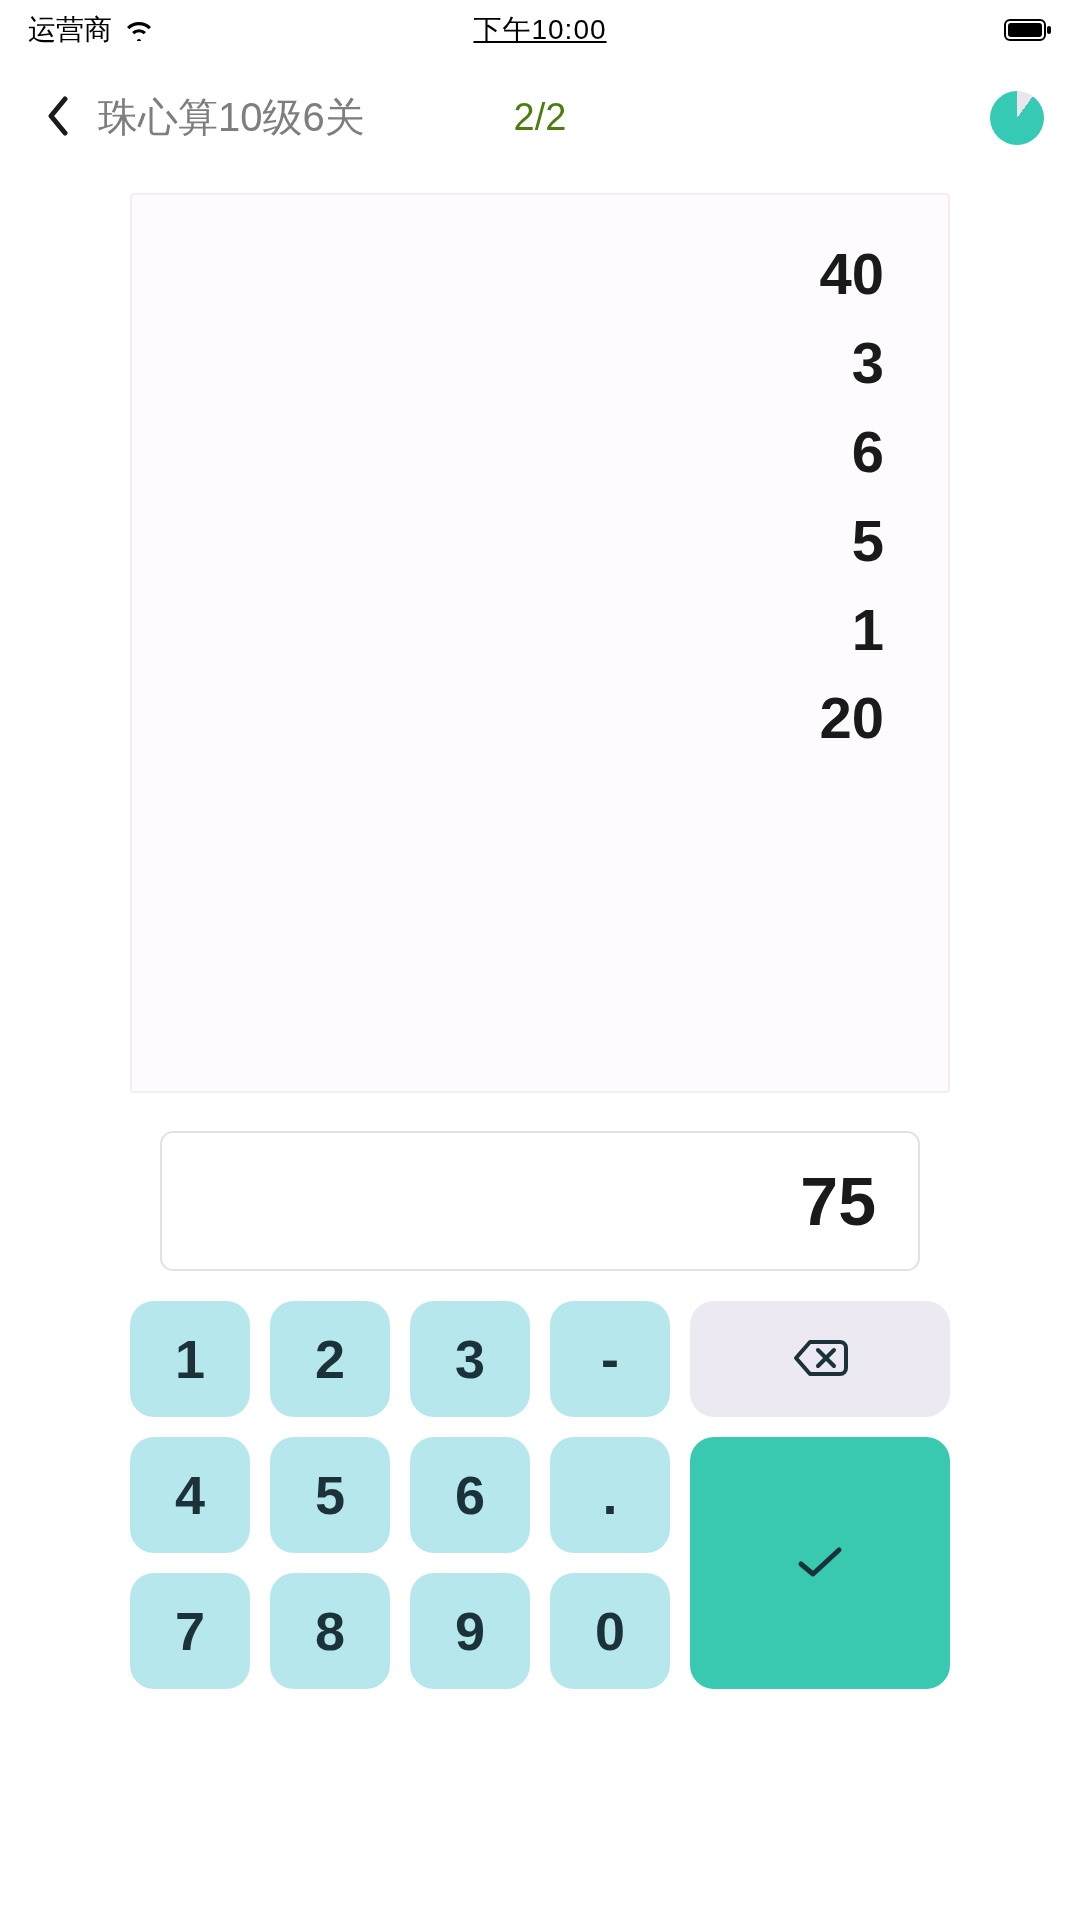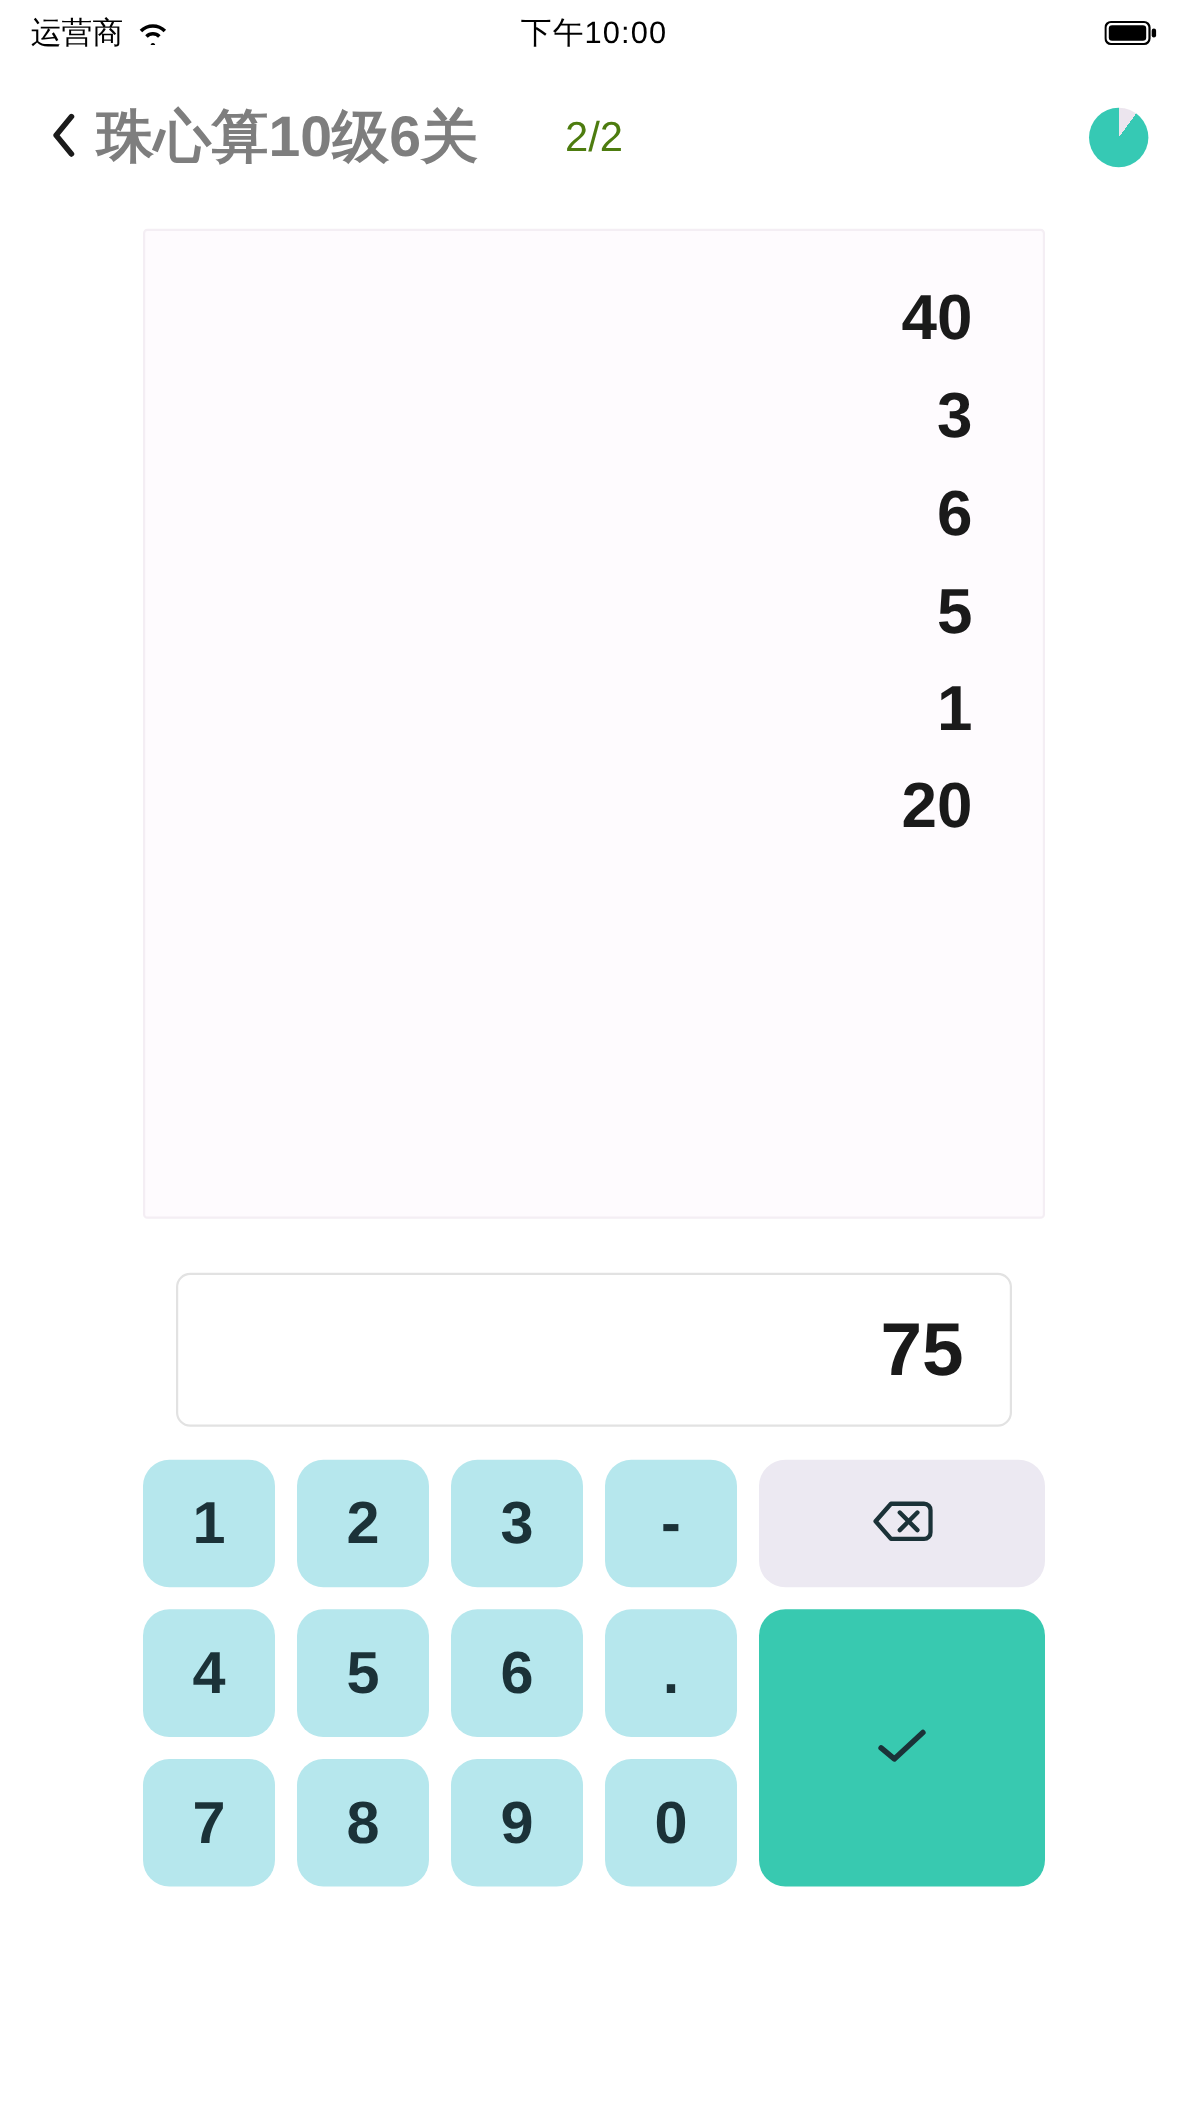--- a/index.html
+++ b/index.html
@@ -18,61 +18,61 @@
       height: 60px;
       display: flex;
       align-items: center;
       justify-content: space-between;
       padding: 0 28px;
       font-size: 28px;
       font-weight: 500;
       color: #000;
     }
     .status-left { display: flex; align-items: center; gap: 12px; }
-    .status-center { position: absolute; left: 50%; transform: translateX(-50%); letter-spacing: 1px; }
+    .status-center { position: absolute; left: 50%; transform: translateX(-50%); letter-spacing: 1px; text-decoration: underline; }
     .wifi-icon svg { width: 30px; height: 22px; display: block; }
     .battery-icon svg { width: 48px; height: 24px; display: block; }
 
     
     .header {
       display: flex;
       align-items: center;
       padding: 30px 36px;
       position: relative;
     }
     .back-btn {
       width: 44px; height: 44px;
       display: flex; align-items: center; justify-content: center;
       color: #1b1b1b;
     }
     .back-btn svg { width: 26px; height: 40px; }
     .page-title {
-      font-size: 52px;
+      font-size: 40px;
       color: #7e7e7e;
-      margin-left: 8px;
-      font-weight: 700;
+      margin-left: 18px;
+      font-weight: 400;
     }
     .progress-text {
       position: absolute;
       left: 50%;
       transform: translateX(-50%);
       font-size: 38px;
       color: #4d7c0f;
       font-weight: 400;
     }
     .timer-pie {
       margin-left: auto;
       width: 54px; height: 54px;
       border-radius: 50%;
       background: conic-gradient(#ece5ee 0deg 36deg, #36c9b4 36deg 360deg);
     }
 
     
     .problem-card {
-      margin: 18px 130px 15px 130px;
+      margin: 18px 130px 4px 130px;
       border: 2px solid #f4eef4;
       border-radius: 4px;
       background: #fefbfe;
       padding: 40px 64px 40px 40px;
       height: 900px;
     }
     .problem-numbers {
       display: flex;
       flex-direction: column;
       align-items: flex-end;

